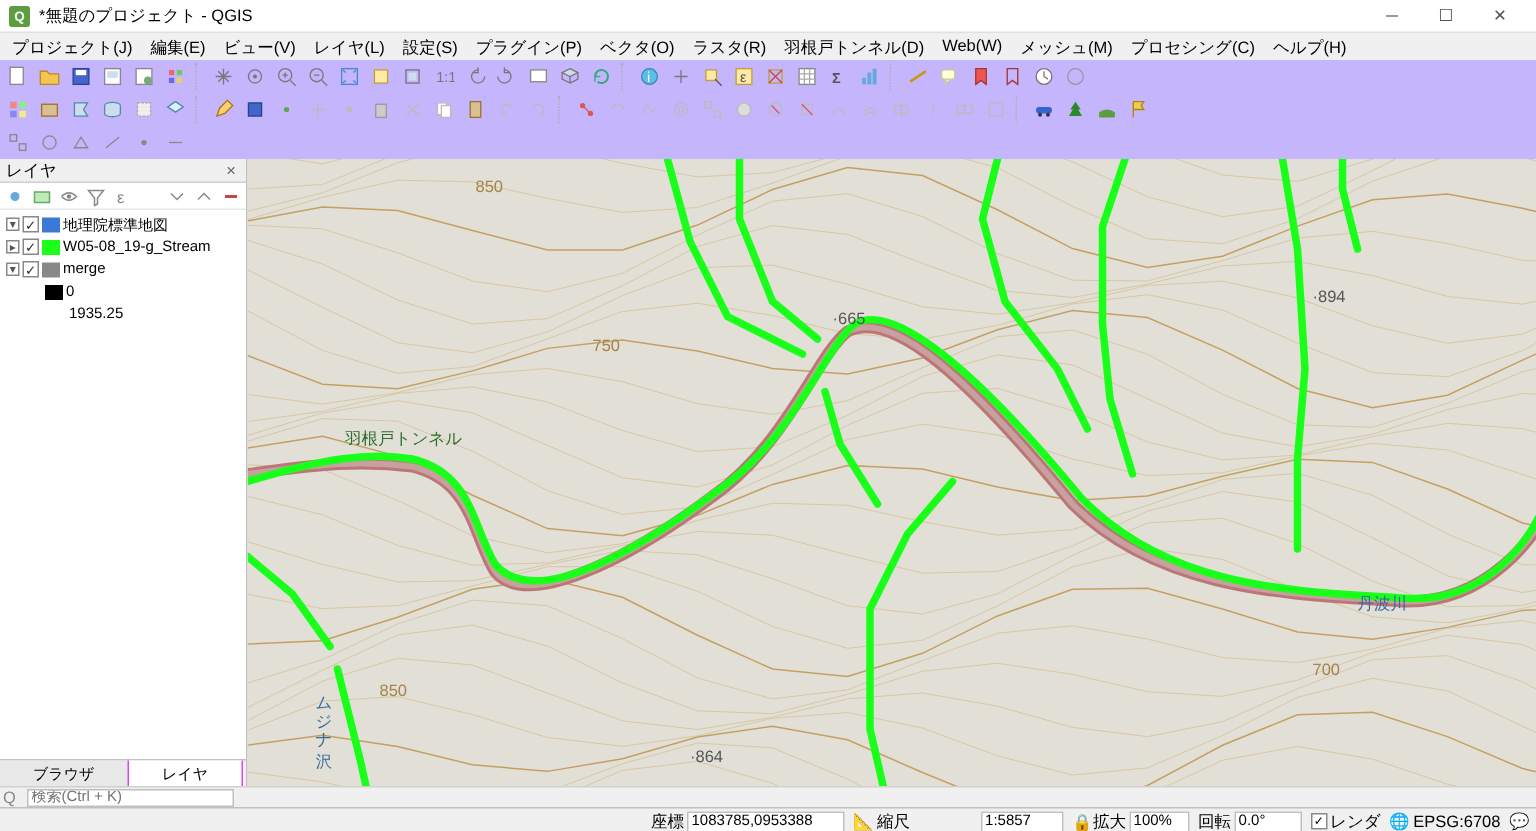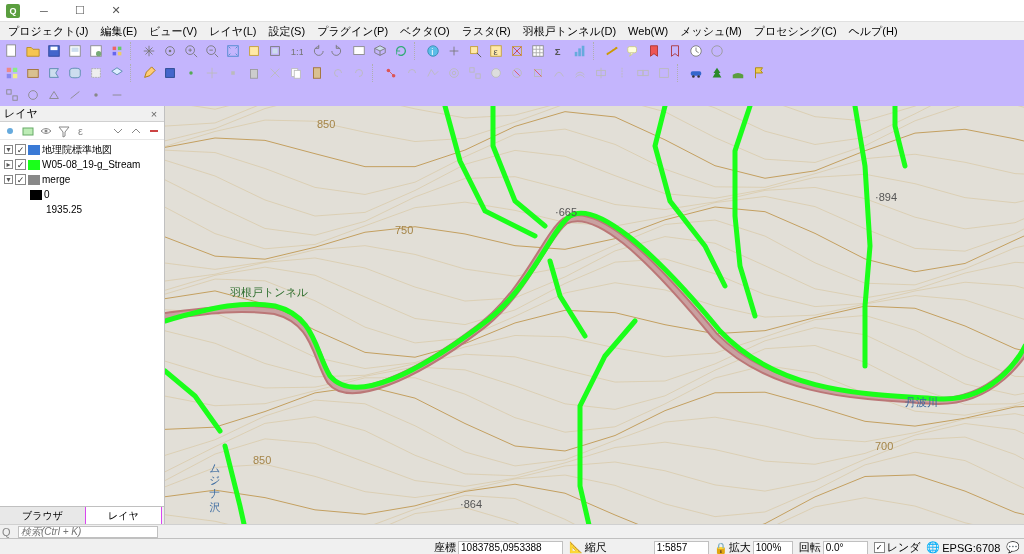--- a/index.html
+++ b/index.html
@@ -40,35 +40,36 @@
 .tabsbot { display: flex; height: 18px; border-top: 1px solid #c0c0c0; background:#f0f0f0;}
 .tabbot { padding: 2px 22px; border-right: 1px solid #d946ef; background:#e8e8e8; font-size:10px;}
 .tabbot.active { background: #fff; }
 
 .mapcanvas { flex: 1; position: relative; background: #e0ddd6; overflow: hidden; }
 .mapcanvas svg { position: absolute; top: 0; left: 0; }
 
 
 .searchrow { height: 14px; display:flex; align-items:center; padding:0 2px; gap:4px; border-top:1px solid #d0d0d0; background:#f0f0f0;}
 .searchrow .qicon2 { width:12px;height:12px;color:#888;}
-.searchrow input { flex: 0 0 90px; height: 12px; font-size: 10px; border: 1px solid #c0c0c0; padding:0 2px;font-style:italic;}
+.searchrow input { flex: 0 0 90px; height: 12px; font-size: 10px; border: 1px solid #c0c0c0; padding:0 2px;}
 
 
 .statusbar { height: 18px; background: #f0f0f0; border-top: 1px solid #c0c0c0; display: flex; align-items: center; padding: 0 4px; gap: 6px; font-size: 10px; }
 .statusbar .sp { flex: 1; }
 .statusbar .field { display: flex; align-items: center; gap: 2px; }
 .statusbar input[type=text] { height: 14px; font-size: 10px; border: 1px solid #c0c0c0; padding: 0 2px; background:#fff;}
 .statusbar .lock { width:12px;height:12px;}
 .statusbar .chk2 { width:11px;height:11px;border:1px solid #888;background:#fff;display:flex;align-items:center;justify-content:center;font-size:8px;}
 </style>
 </head>
 <body>
 
 <div class="titlebar">
   <div class="qicon">Q</div>
+  <div class="title">*無題のプロジェクト - QGIS</div>
   <div class="winbtns">
     <div class="winbtn">─</div>
     <div class="winbtn">☐</div>
     <div class="winbtn">✕</div>
   </div>
 </div>
 
 <div class="menubar" id="menubar">
     <div class="menuitem">プロジェクト(J)</div>
     <div class="menuitem">編集(E)</div>

